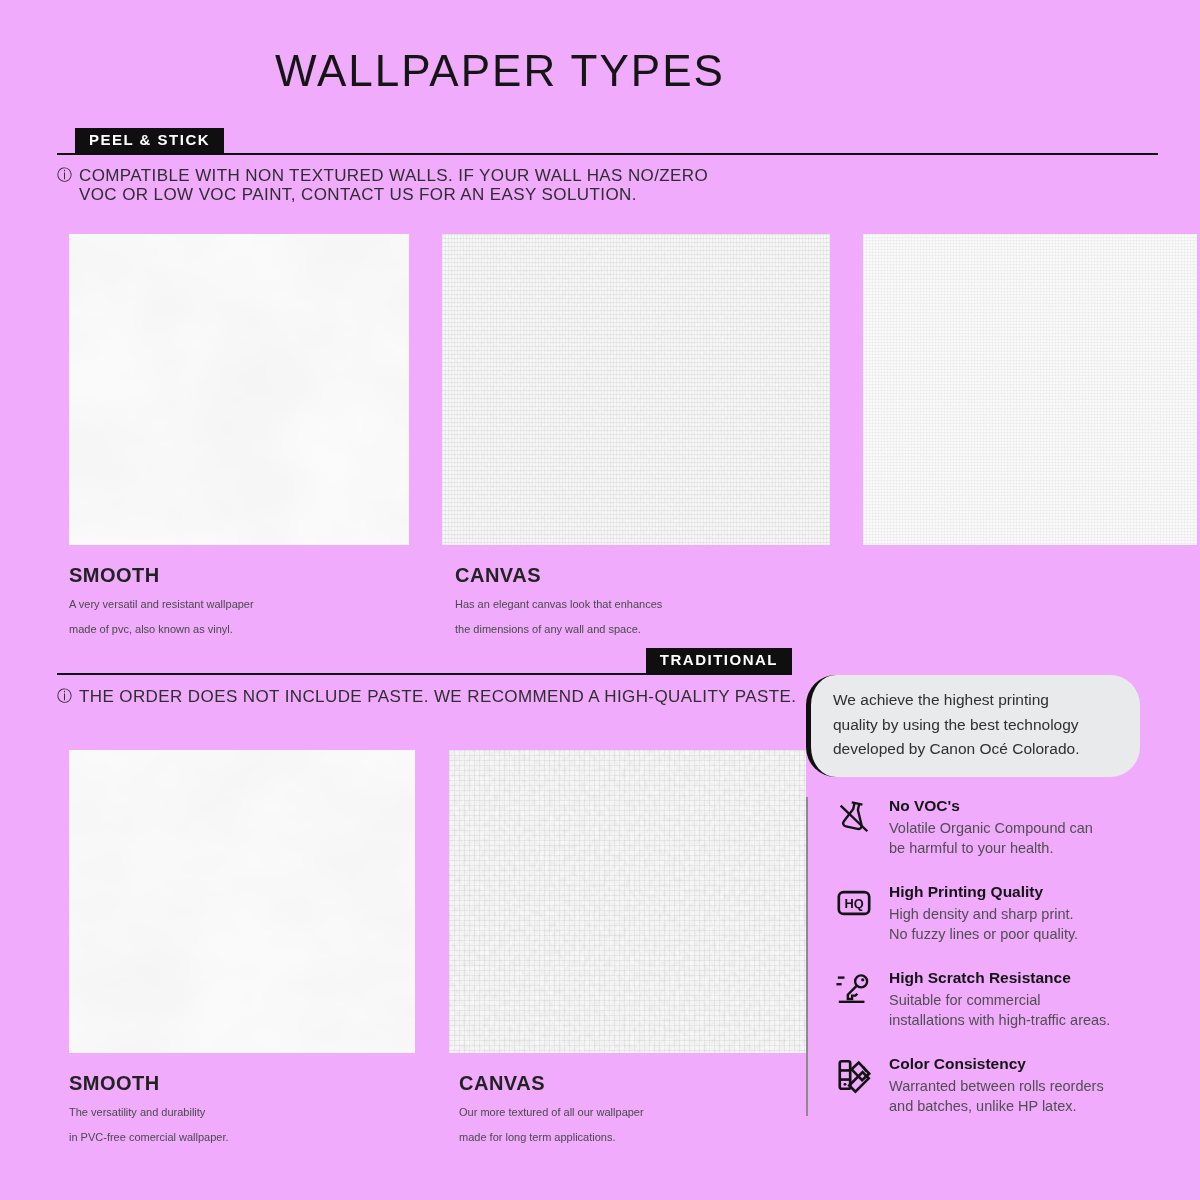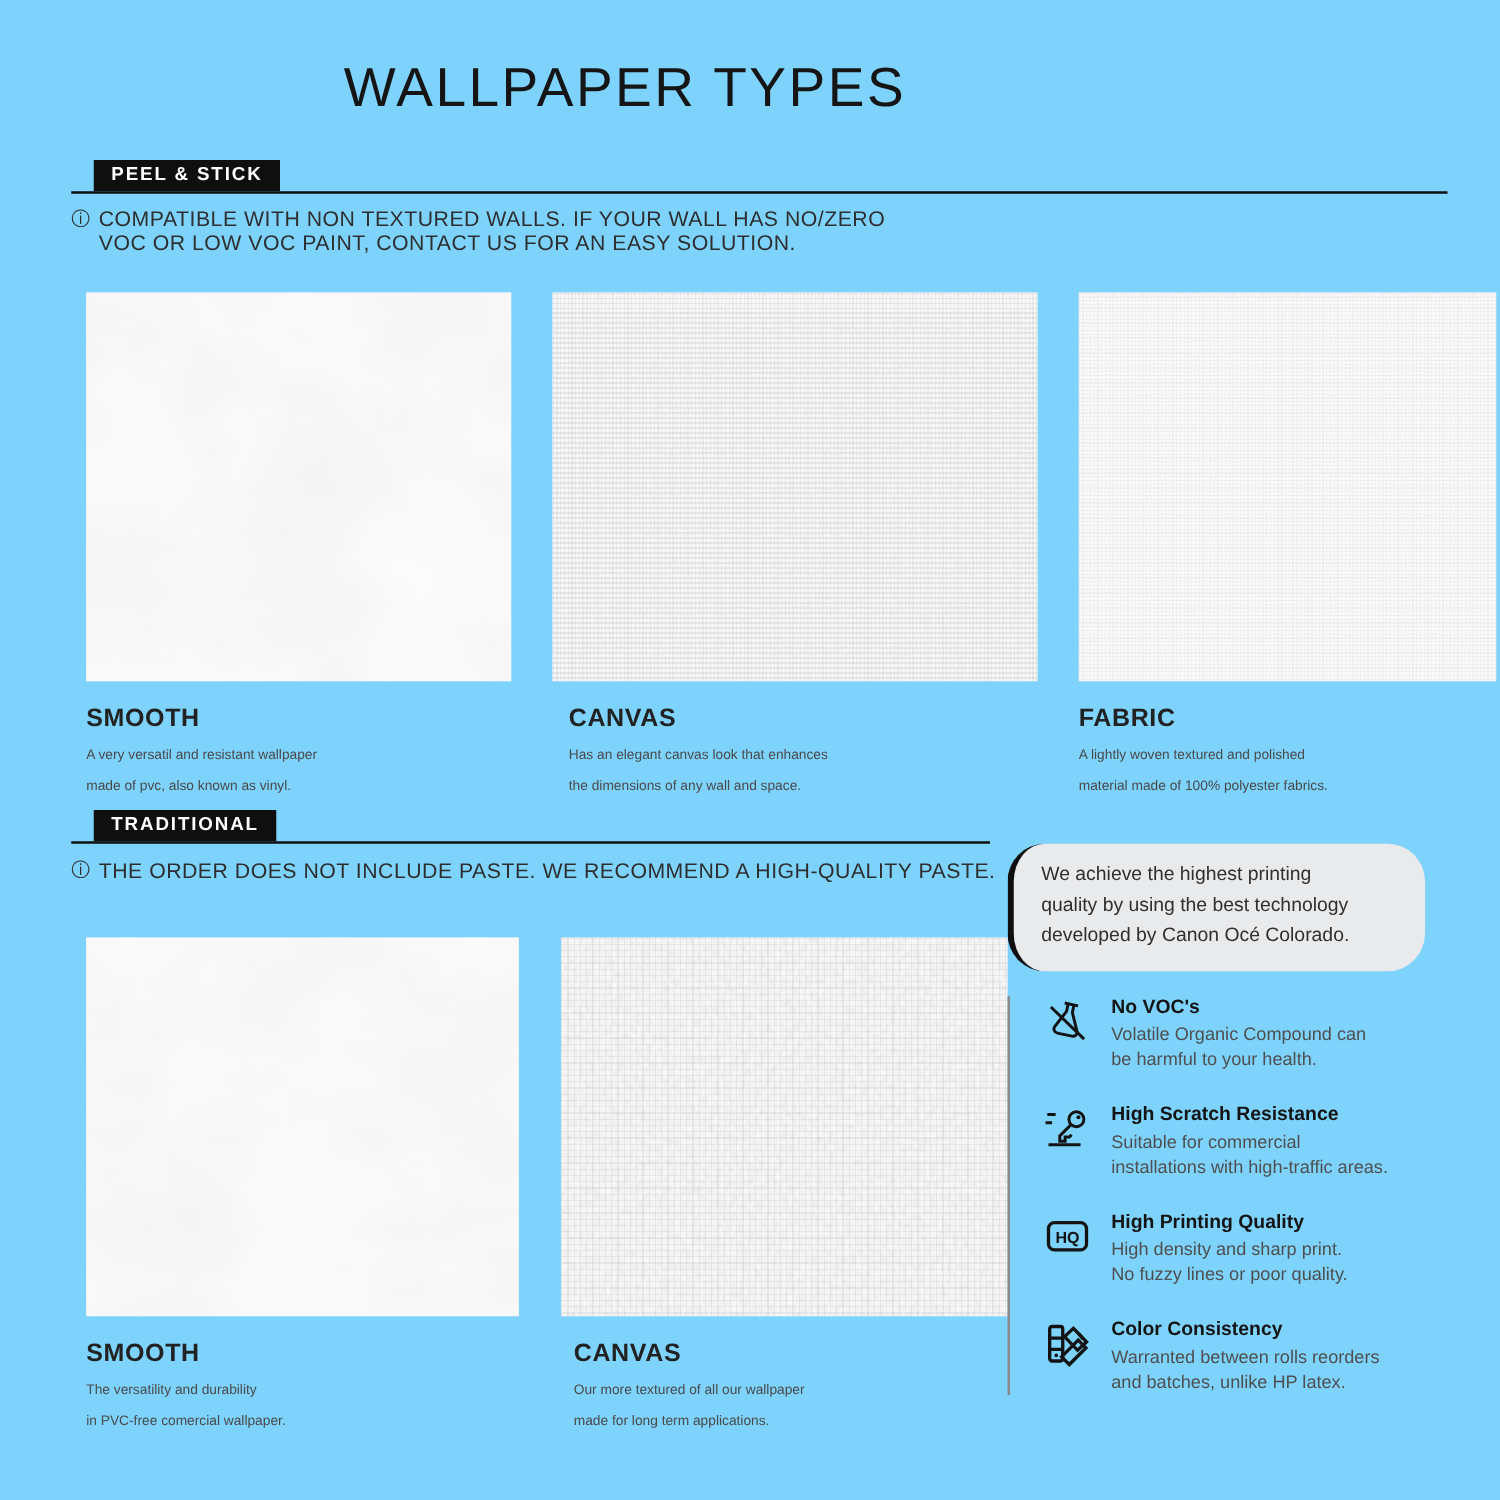--- a/index.html
+++ b/index.html
@@ -1,28 +1,28 @@
 <!DOCTYPE html>
 <html><head>
 <meta charset="utf-8">
 <style>
   html,body{margin:0;padding:0;background:#ffffff;}
   .page{
-    position:relative;width:1200px;height:1200px;background:#7dd3fc;
+    position:relative;width:1200px;height:1200px;background:#f0abfc;
     font-family:"Liberation Sans", sans-serif;color:#1b1b1b;overflow:hidden;
   }
   
   .title{
     position:absolute;left:0;top:46px;width:1000px;text-align:center;
     font-size:44px;font-weight:400;letter-spacing:2px;color:#151515;margin:0;
   }
   
   .section-header{position:absolute;border-bottom:2px solid #0f0f0f;line-height:0;padding-left:18px;}
   #peel-header{left:57px;top:128px;width:1083px;}
-  #trad-header{left:57px;top:648px;width:717px;}
+  #trad-header{left:57px;top:648px;width:717px;text-align:right;}
   .badge{
     display:inline-block;background:#0f0f0f;color:#ffffff;
     font-size:15px;font-weight:700;letter-spacing:1.5px;
     padding:5px 14px 6px;line-height:14px;
   }
   
   .note{position:absolute;display:flex;gap:7px;color:#2e2e2e;}
   .note .info-icon{font-family:"DejaVu Sans", sans-serif;font-size:15px;line-height:18px;}
   .note p{margin:0;font-size:17px;line-height:19px;letter-spacing:.4px;white-space:pre-line;}
   #peel-note{left:57px;top:166px;}
@@ -175,25 +175,20 @@
       </figcaption>
     </figure>
     <figure class="swatch-card w334">
       <div class="swatch">
         <svg class="tex">
             <rect width="100%" height="100%" fill="#f4f4f4"></rect>
             <rect width="100%" height="100%" filter="url(#texFabric)"></rect>
           </svg>
         <div class="mesh mesh-fabric"></div>
       </div>
-      <figcaption class="caption">
-        <h3>FABRIC</h3>
-        <p>A lightly woven textured and polished
-material made of 100% polyester fabrics.</p>
-      </figcaption>
     </figure>
   </div>
 
   <div class="section-header" id="trad-header">
     <span class="badge">TRADITIONAL</span>
   </div>
 
   <div class="note" id="trad-note">
     <span class="info-icon">ⓘ</span>
     <p>THE ORDER DOES NOT INCLUDE PASTE. WE RECOMMEND A HIGH-QUALITY PASTE.</p>
@@ -244,52 +239,52 @@
             <path d="M14.5 5.5 H26"></path>
             <path d="M17.5 5.5 V12 L10.5 26.5 C9.3 29 11.1 31.5 13.8 31.5 H26.2 C28.9 31.5 30.7 29 29.5 26.5 L22.5 12 V5.5"></path>
           </g>
           <path d="M6 8 L34 35"></path>
         </svg>
       </div>
       <div class="ftext">
         <h4>No VOC's</h4>
         <p>Volatile Organic Compound can
 be harmful to your health.</p>
+      </div>
+    </div>
+
+    <div class="feature">
+      <div class="ficon">
+        <svg width="38" height="38" viewBox="0 0 40 40" fill="none" stroke="#131313" stroke-width="2.8">
+          <rect x="4" y="8.5" width="32" height="23" rx="5"></rect>
+          <text x="20" y="25.5" text-anchor="middle" font-size="13.5" font-weight="bold" fill="#131313" stroke="none" font-family="Liberation Sans, sans-serif">HQ</text>
+        </svg>
+      </div>
+      <div class="ftext">
+        <h4>High Printing Quality</h4>
+        <p>High density and sharp print.
+No fuzzy lines or poor quality.</p>
       </div>
     </div>
 
     <div class="feature">
       <div class="ficon">
         <svg width="38" height="38" viewBox="0 0 40 40" fill="none" stroke="#131313" stroke-width="2.5">
           <circle cx="27.5" cy="12" r="6.3"></circle>
           <circle cx="29.2" cy="10.3" r="1.7" fill="#131313" stroke="none"></circle>
           <path d="M23 16.5 L13.5 26 V30.5 H18 V27 H21.5 L23.5 25"></path>
           <path d="M3 8 H10"></path>
           <path d="M1.5 15 H7"></path>
           <path d="M4 33.5 H31"></path>
         </svg>
       </div>
       <div class="ftext">
         <h4>High Scratch Resistance</h4>
         <p>Suitable for commercial
 installations with high-traffic areas.</p>
-      </div>
-    </div>
-
-    <div class="feature">
-      <div class="ficon">
-        <svg width="38" height="38" viewBox="0 0 40 40" fill="none" stroke="#131313" stroke-width="2.8">
-          <rect x="4" y="8.5" width="32" height="23" rx="5"></rect>
-          <text x="20" y="25.5" text-anchor="middle" font-size="13.5" font-weight="bold" fill="#131313" stroke="none" font-family="Liberation Sans, sans-serif">HQ</text>
-        </svg>
-      </div>
-      <div class="ftext">
-        <h4>High Printing Quality</h4>
-        <p>High density and sharp print.
-No fuzzy lines or poor quality.</p>
       </div>
     </div>
 
     <div class="feature">
       <div class="ficon">
         <svg width="38" height="38" viewBox="0 0 40 40" fill="none" stroke="#131313" stroke-width="2.8">
           <rect x="5" y="5.5" width="11" height="29" rx="2"></rect>
           <path d="M5 15.2 H16"></path>
           <path d="M5 24.8 H16"></path>
           <circle cx="10.5" cy="29.8" r="1.5" fill="#131313" stroke="none"></circle>

